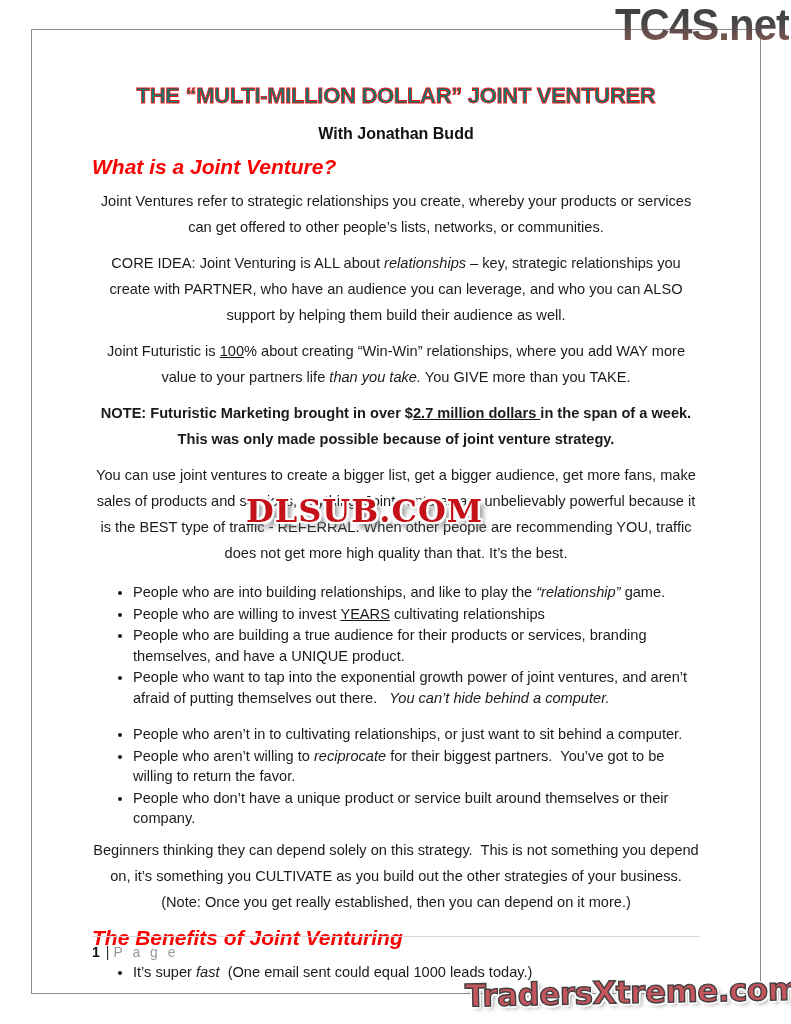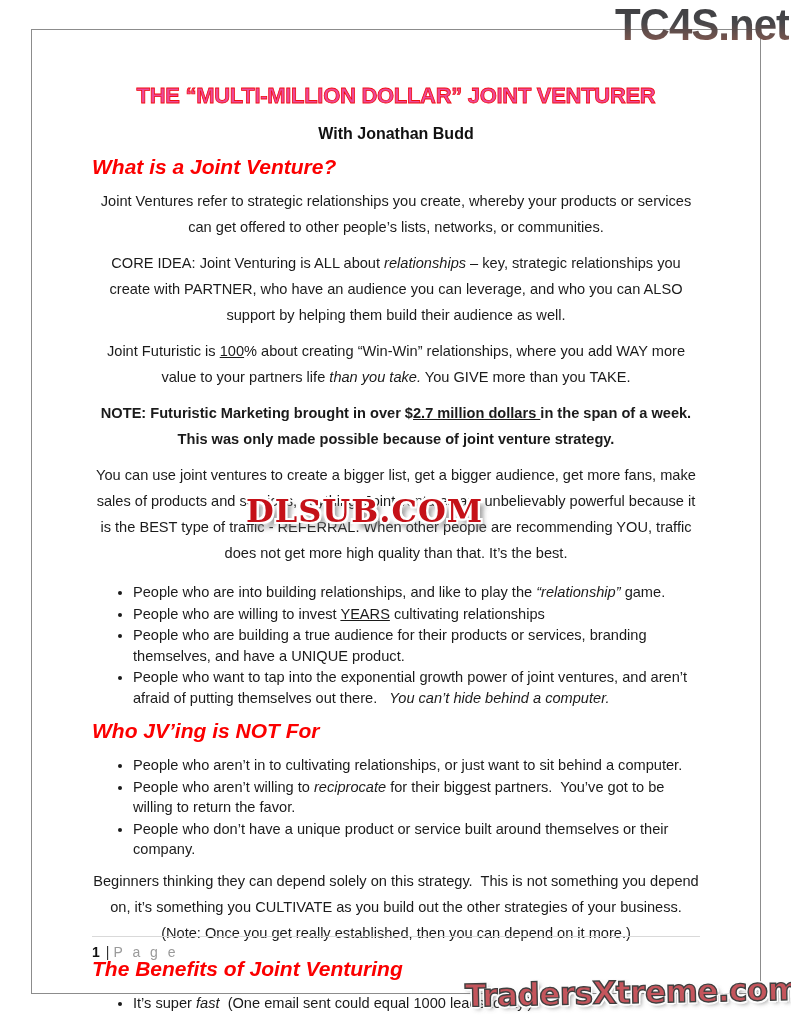--- a/index.html
+++ b/index.html
@@ -15,21 +15,21 @@
   .tc4s{
     position:absolute;top:0px;right:2px;
     font-family:"Liberation Sans",sans-serif;font-weight:bold;font-size:42px;
     letter-spacing:-1px;line-height:50px;
     background:linear-gradient(180deg,#3c3c3e 0%,#47474a 45%,#7d564e 82%,#96685c 100%);
     -webkit-background-clip:text;background-clip:text;color:transparent;
     transform:scaleY(1.04);
   }
   .content{position:absolute;left:92px;top:84px;width:608px;}
   h1.doc-title{
-    margin:0;text-align:center;color:#ec4899;
+    margin:0;text-align:center;color:#0f766e;
     font-size:22px;line-height:24px;font-weight:bold;letter-spacing:-0.3px;
     -webkit-text-stroke:0.8px #f20d0d;
   }
   .subtitle{
     text-align:center;font-weight:bold;font-size:16px;line-height:20px;
     color:#111;margin-top:16px;
   }
   h2.red-head{
     color:#fb0000;font-style:italic;font-weight:bold;
     font-size:21px;line-height:17px;margin:14px 0 13px 0;
@@ -101,21 +101,20 @@
   <p class="body">You can use joint ventures to create a bigger list, get a bigger audience, get more fans, make sales of products and services, anything. Joint ventures are unbelievably powerful because it is the BEST type of traffic - REFERRAL. When other people are recommending YOU, traffic does not get more high quality than that. It’s the best.</p>
 
 
   <ul class="blist">
     <li><span>People who are into building relationships, and like to play the </span><em>“relationship”</em><span> game.</span></li>
     <li><span>People who are willing to invest </span><span class="u">YEARS</span><span> cultivating relationships</span></li>
     <li>People who are building a true audience for their products or services, branding themselves, and have a UNIQUE product.</li>
     <li><span>People who want to tap into the exponential growth power of joint ventures, and aren’t afraid of putting themselves out there.   </span><em>You can’t hide behind a computer.</em></li>
   </ul>
 
-  <h2 class="red-head">Who JV’ing is NOT For</h2>
 
   <ul class="blist">
     <li>People who aren’t in to cultivating relationships, or just want to sit behind a computer.</li>
     <li><span>People who aren’t willing to </span><em>reciprocate</em><span> for their biggest partners.  You’ve got to be willing to return the favor.</span></li>
     <li>People who don’t have a unique product or service built around themselves or their company.</li>
   </ul>
 
   <p class="body">Beginners thinking they can depend solely on this strategy.  This is not something you depend on, it’s something you CULTIVATE as you build out the other strategies of your business. (Note: Once you get really established, then you can depend on it more.)</p>
 
   <h2 class="red-head">The Benefits of Joint Venturing</h2>

